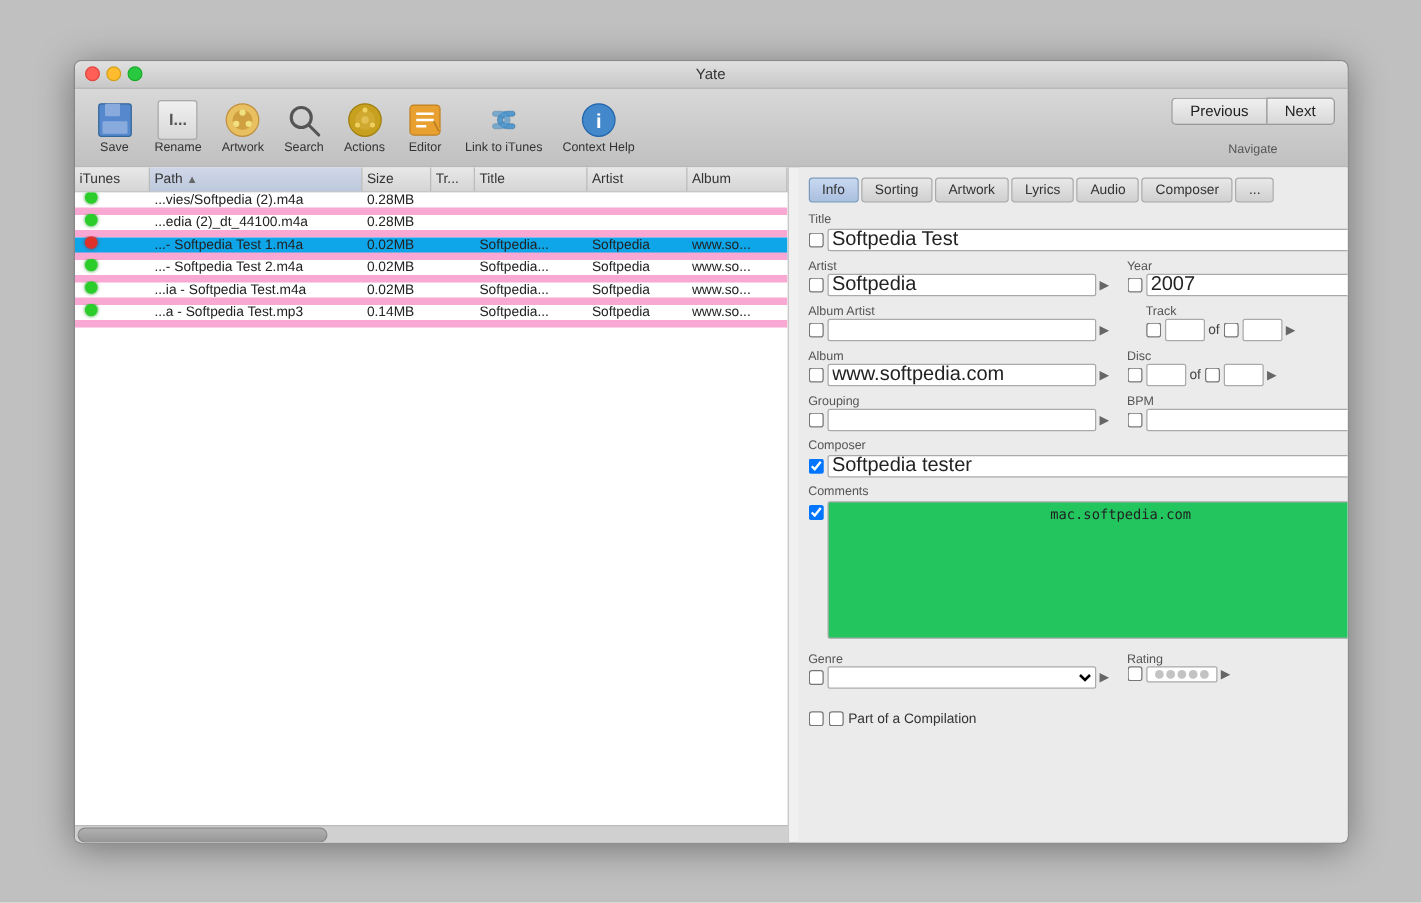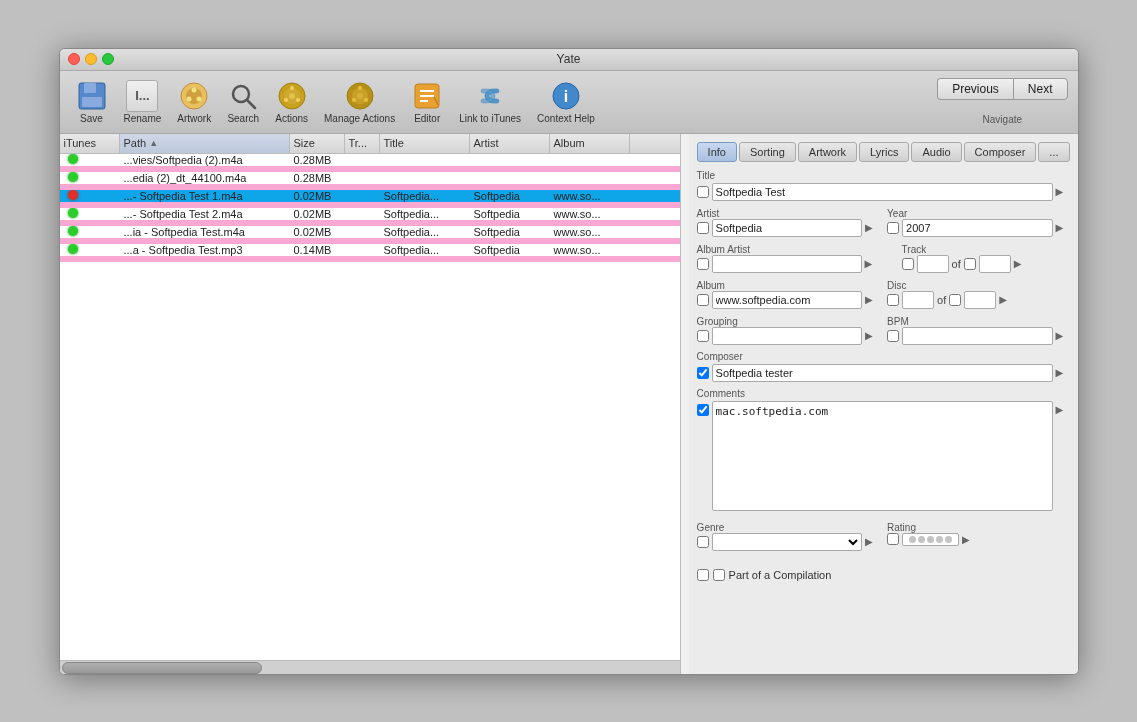--- a/index.html
+++ b/index.html
@@ -243,21 +243,21 @@
       height: 12px;
       cursor: pointer;
     }
     .field-input {
       flex: 1;
       height: 18px;
       border: 1px solid #aaa;
       border-radius: 2px;
       background: white;
       padding: 1px 3px;
-      font-size: 11px;
+      font-size: 16px;
       color: #222;
     }
     .field-arrow {
       width: 14px;
       font-size: 10px;
       color: #666;
       cursor: pointer;
       flex-shrink: 0;
     }
     .double-field {
@@ -280,27 +280,28 @@
       font-size: 11px;
     }
     .of-label {
       font-size: 11px;
       color: #444;
     }
     .comments-area {
       flex: 1;
       border: 1px solid #aaa;
       border-radius: 2px;
-      background: #ffffff;
+      background: #22c55e;
       padding: 3px;
       font-size: 11px;
       color: #222;
       resize: none;
       min-height: 110px;
       max-height: 130px;
+      text-align: center;
     }
     .genre-row {
       display: flex;
       align-items: center;
       gap: 3px;
       margin-bottom: 6px;
     }
     .genre-select {
       flex: 1;
       height: 18px;
@@ -401,33 +402,20 @@
           <circle cx="15" cy="15" r="8" fill="#d0aa30"></circle>
           <circle cx="15" cy="7" r="2" fill="#f0d060"></circle>
           <circle cx="21" cy="19" r="2" fill="#f0d060"></circle>
           <circle cx="9" cy="19" r="2" fill="#f0d060"></circle>
           <circle cx="15" cy="15" r="3" fill="#e0c050"></circle>
         </svg>
       </div>
       <span class="toolbar-label">Actions</span>
     </div>
 
-    <div class="toolbar-item">
-      <div class="toolbar-icon">
-        <svg width="30" height="30" viewBox="0 0 30 30">
-          <circle cx="15" cy="15" r="13" fill="#b89018" stroke="#988010" stroke-width="1"></circle>
-          <circle cx="15" cy="15" r="8" fill="#c8a028"></circle>
-          <circle cx="15" cy="7" r="2" fill="#e8c040"></circle>
-          <circle cx="21" cy="19" r="2" fill="#e8c040"></circle>
-          <circle cx="9" cy="19" r="2" fill="#e8c040"></circle>
-          <circle cx="15" cy="15" r="3" fill="#d8b038"></circle>
-        </svg>
-      </div>
-      <span class="toolbar-label">Manage Actions</span>
-    </div>
 
     <div class="toolbar-item">
       <div class="toolbar-icon">
         <svg width="30" height="30" viewBox="0 0 30 30">
           <rect x="3" y="3" width="24" height="24" rx="3" fill="#e8a030" stroke="#c08020" stroke-width="1"></rect>
           <line x1="8" y1="10" x2="22" y2="10" stroke="white" stroke-width="2"></line>
           <line x1="8" y1="15" x2="22" y2="15" stroke="white" stroke-width="2"></line>
           <line x1="8" y1="20" x2="16" y2="20" stroke="white" stroke-width="2"></line>
           <polygon points="20,18 28,22 20,26" fill="#e8a030"></polygon>
           <line x1="22" y1="16" x2="26" y2="24" stroke="#c08020" stroke-width="1.5"></line>

